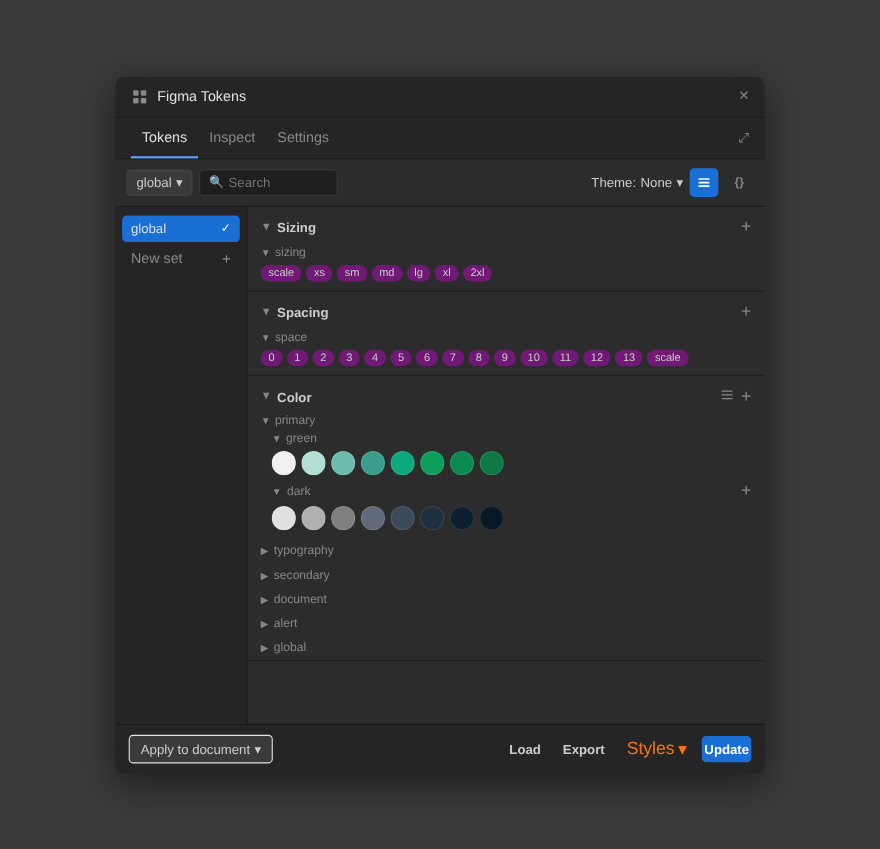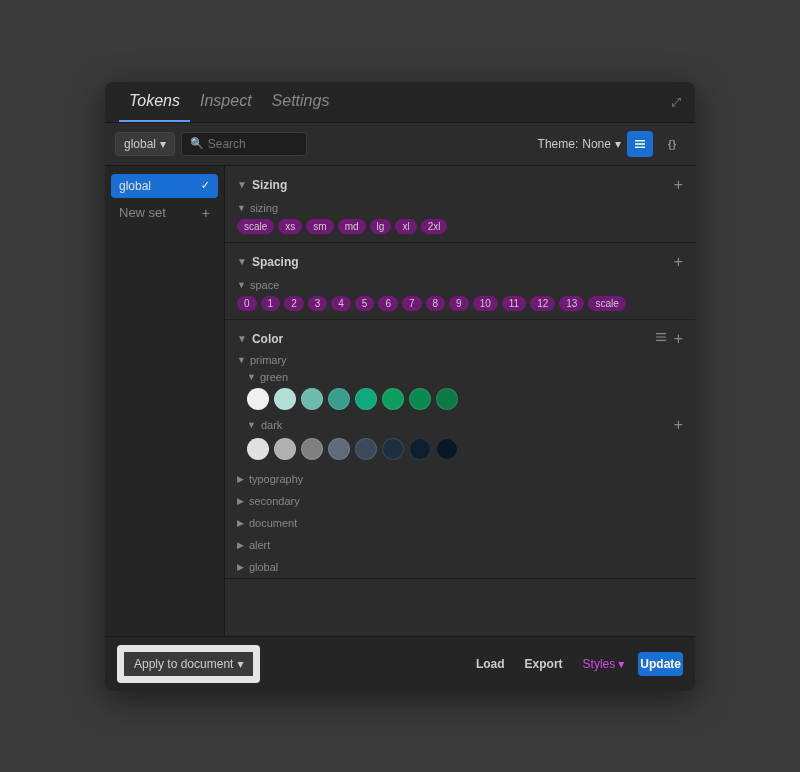--- a/index.html
+++ b/index.html
@@ -60,25 +60,24 @@
       justify-content: space-between;
       padding: 0 14px;
       border-bottom: 1px solid #1a1a1a;
     }
     .tabs {
       display: flex;
       gap: 0;
     }
     .tab {
       color: #888;
-      font-size: 16px;
+      font-size: 13px;
       padding: 10px 10px;
       cursor: pointer;
       border-bottom: 2px solid transparent;
-      font-style: italic;
     }
     .tab.active {
       color: #e0e0e0;
       border-bottom: 2px solid #5c9eff;
     }
     .expand-icon {
       color: #888;
       font-size: 12px;
       cursor: pointer;
     }
@@ -322,21 +321,21 @@
     .bottom-bar {
       background: #252525;
       border-top: 1px solid #1a1a1a;
       display: flex;
       align-items: center;
       justify-content: space-between;
       padding: 8px 12px;
     }
     .apply-btn {
       background: #3a3a3a;
-      border: 7px solid #e5e5e5;
+      border: 1px solid #e5e5e5;
       border-radius: 4px;
       color: #ccc;
       font-size: 12px;
       padding: 5px 10px;
       cursor: pointer;
       display: flex;
       align-items: center;
       gap: 4px;
     }
     .bottom-actions {
@@ -349,22 +348,22 @@
       border: none;
       color: #ccc;
       font-size: 12px;
       cursor: pointer;
       padding: 4px 6px;
       font-weight: bold;
     }
     .styles-btn {
       background: none;
       border: none;
-      color: #d946ef;
-      font-size: 12px;
+      color: #f97316;
+      font-size: 16px;
       cursor: pointer;
       padding: 4px 6px;
       display: flex;
       align-items: center;
       gap: 3px;
     }
     .update-btn {
       background: #1a6fd4;
       border: none;
       border-radius: 4px;
@@ -401,20 +400,34 @@
       color: #666;
       font-size: 13px;
       cursor: pointer;
     }
   </style>
 </head>
 <body>
 
 <div class="plugin-window">
 
+  <div class="title-bar">
+    <div class="title-bar-left">
+      <div class="title-icon">
+        <svg width="14" height="14" viewBox="0 0 14 14" fill="none">
+          <rect x="1" y="1" width="5" height="5" rx="1" fill="#888"></rect>
+          <rect x="8" y="1" width="5" height="5" rx="1" fill="#888"></rect>
+          <rect x="1" y="8" width="5" height="5" rx="1" fill="#888"></rect>
+          <rect x="8" y="8" width="5" height="5" rx="1" fill="#888"></rect>
+        </svg>
+      </div>
+      <span class="title-text">Figma Tokens</span>
+    </div>
+    <button class="close-btn">×</button>
+  </div>
 
   <div class="tab-bar">
     <div class="tabs">
       <div class="tab active">
         <span>Tokens</span>
       </div>
       <div class="tab">
         <span>Inspect</span>
       </div>
       <div class="tab">

